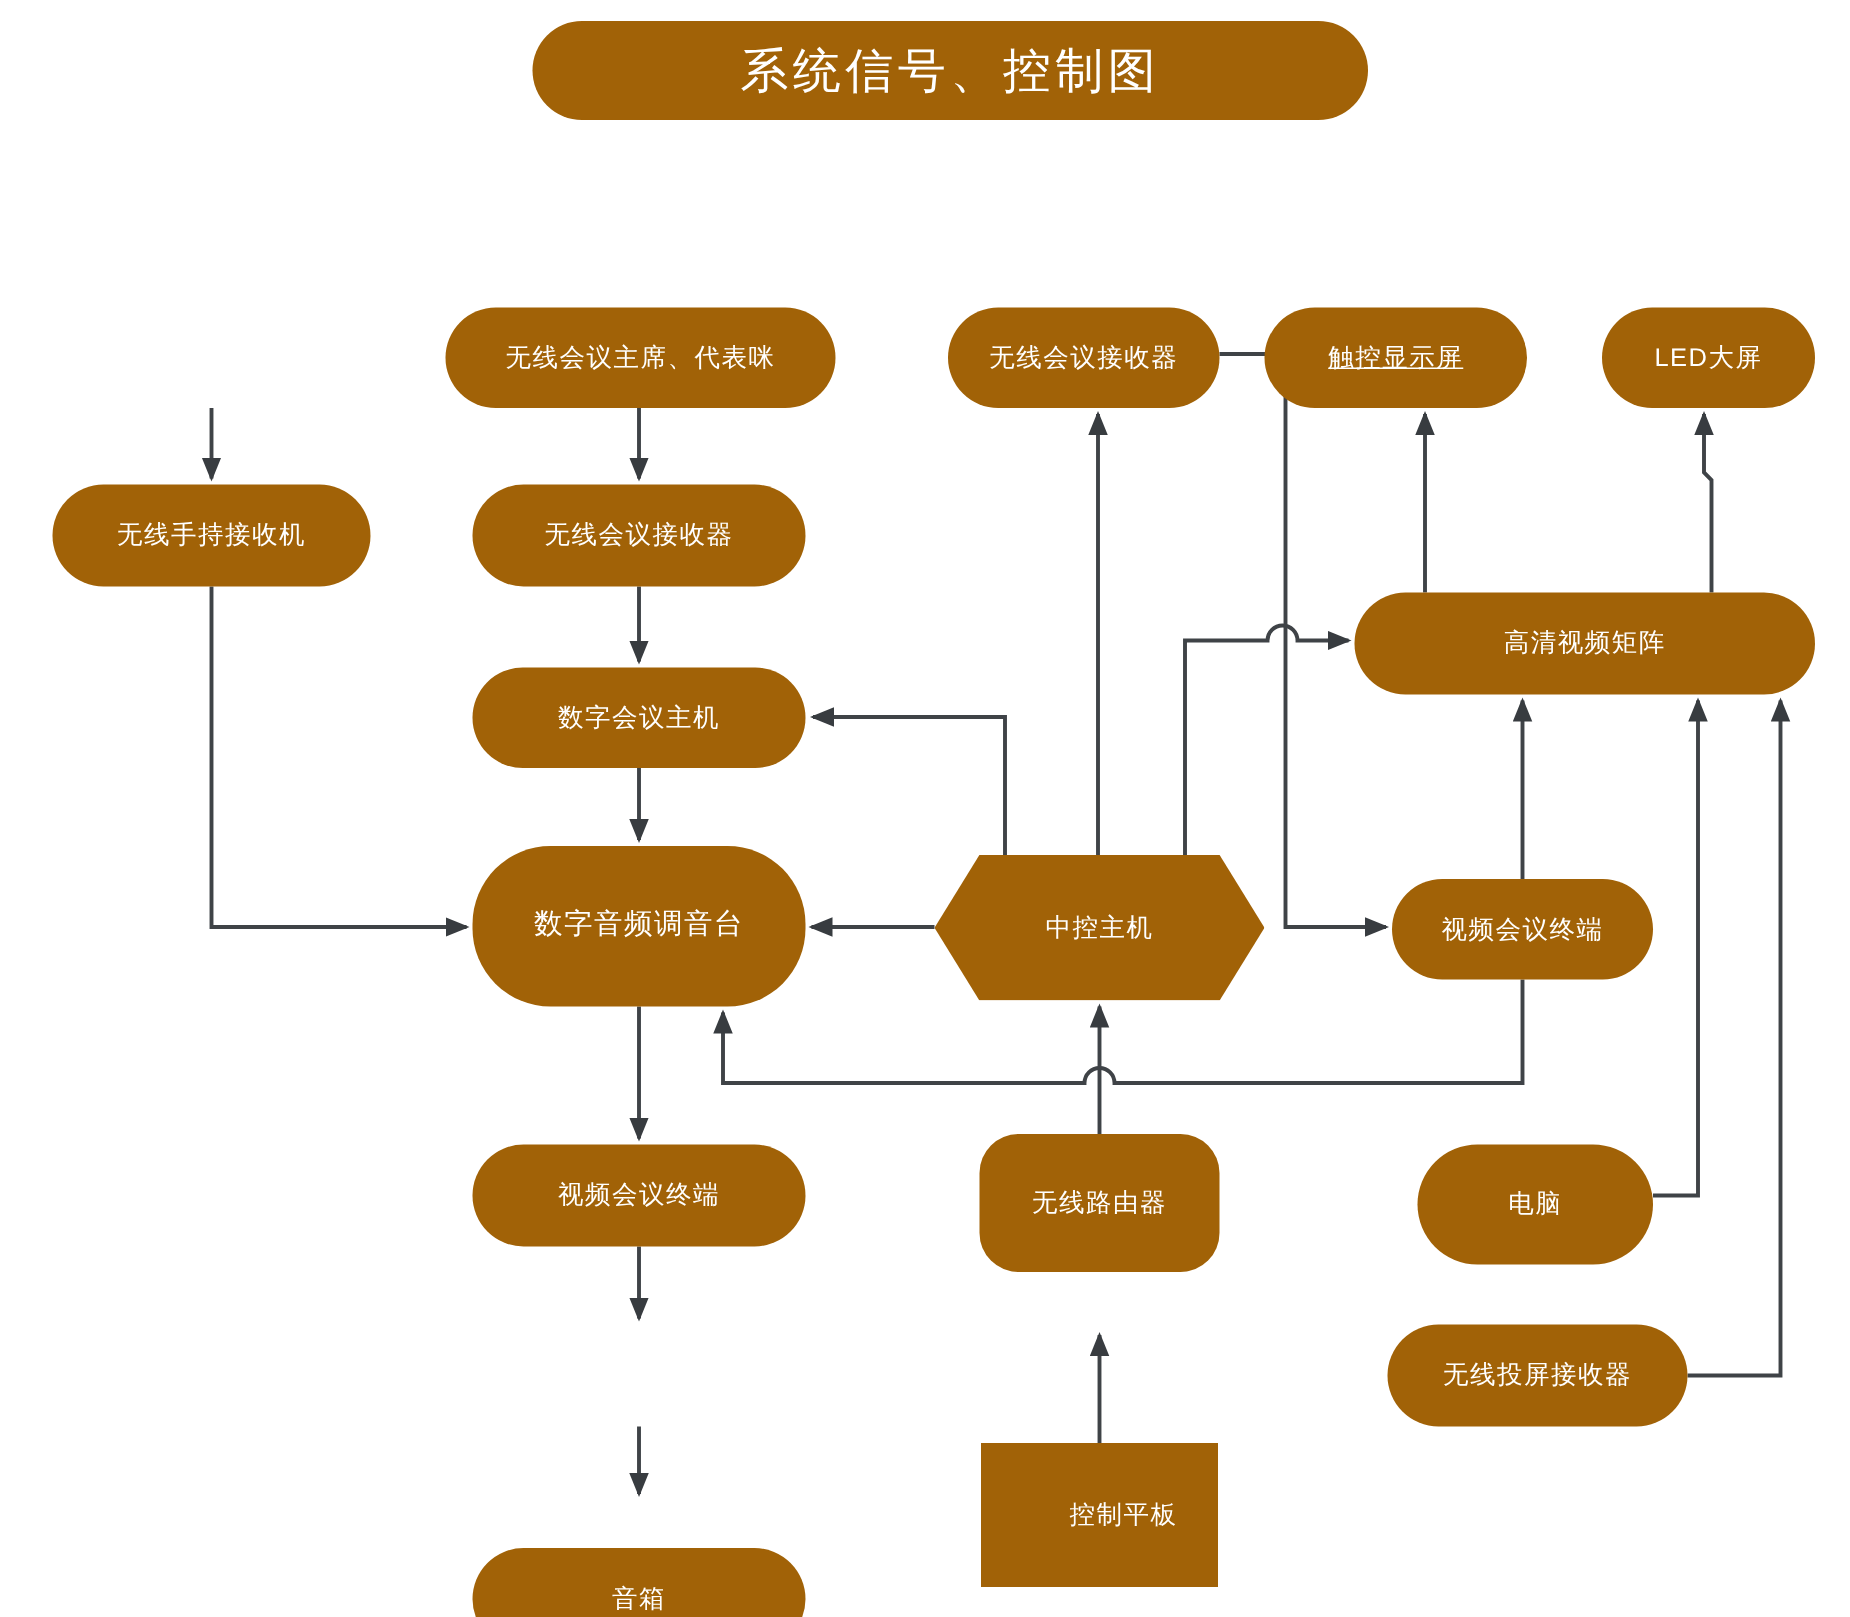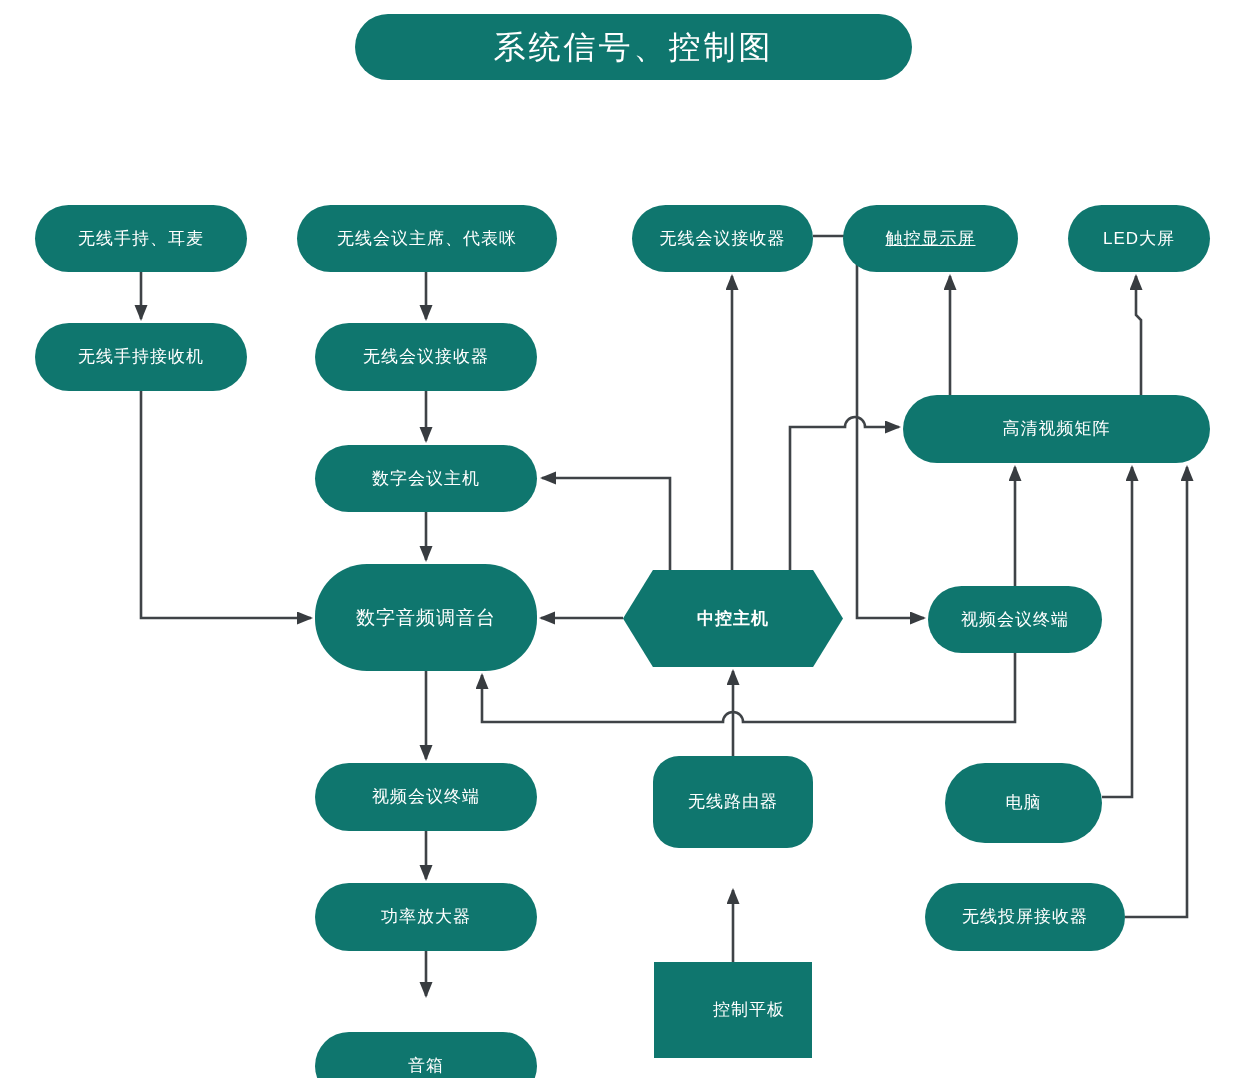--- a/index.html
+++ b/index.html
@@ -6,36 +6,35 @@
   #canvas{
     position:relative;
     width:1233px;height:1078px;
     background:#ffffff;
     font-family:"Liberation Sans", sans-serif;
     overflow:hidden;
   }
   #edges{position:absolute;left:0;top:0;z-index:1;}
   .node{
     position:absolute;z-index:2;
-    background:#0f766e;color:#ffffff;
+    background:#a16207;color:#ffffff;
     display:flex;align-items:center;justify-content:center;
     font-size:17px;line-height:1.25;
     letter-spacing:1px;
     box-sizing:border-box;
   }
   .stadium{border-radius:999px;}
   .bigoval{border-radius:52px;}
   .router{border-radius:26px;}
   .rect{border-radius:0;padding-left:32px;}
   .hexagon{
     clip-path:polygon(0% 50%, 13.6% 0%, 86.4% 0%, 100% 50%, 86.4% 100%, 13.6% 100%);
-    font-weight:bold;
   }
   .title{font-size:32px;letter-spacing:3px;font-weight:400;}
-  .mixer-text{font-size:19px;}
+  .mixer-text{font-size:19px;font-family:Liberation Mono, monospace;}
 
   
   .n-title            {left:355px;top:14px;  width:557px;height:66px;}
   .n-handheld-mic     {left:35px; top:205px; width:212px;height:67px;}
   .n-conf-mic         {left:297px;top:205px; width:260px;height:67px;}
   .n-hd-camera        {left:632px;top:205px; width:181px;height:67px;}
   .n-touch-display    {left:843px;top:205px; width:175px;height:67px;text-decoration:underline;}
   .n-led-screen       {left:1068px;top:205px;width:142px;height:67px;}
   .n-handheld-receiver{left:35px; top:323px; width:212px;height:68px;}
   .n-conf-receiver    {left:315px;top:323px; width:222px;height:68px;}
@@ -84,39 +83,37 @@
     <path class="edge" marker-end="url(#arrow)" d="M733,962 V890"></path>
     <path class="edge" marker-end="url(#arrow)" d="M950,395 V276"></path>
     <path class="edge" marker-end="url(#arrow)" d="M1141,395 V320 L1136,315 V276"></path>
     <path class="edge" marker-end="url(#arrow)" d="M1015,586 V467"></path>
     <path class="edge" marker-end="url(#arrow)" d="M1102,797 H1132 V467"></path>
     <path class="edge" marker-end="url(#arrow)" d="M1125,917 H1187 V467"></path>
   </svg>
 
   <div class="node stadium title n-title">系统信号、控制图</div>
 
-  <div class="node stadium n-handheld-mic">无线手持、耳麦</div>
   <div class="node stadium n-conf-mic">无线会议主席、代表咪</div>
   <div class="node stadium n-hd-camera">无线会议接收器</div>
   <div class="node stadium n-touch-display">触控显示屏</div>
   <div class="node stadium n-led-screen">LED大屏</div>
 
   <div class="node stadium n-handheld-receiver">无线手持接收机</div>
   <div class="node stadium n-conf-receiver">无线会议接收器</div>
 
   <div class="node stadium n-video-matrix">高清视频矩阵</div>
   <div class="node stadium n-digital-host">数字会议主机</div>
 
   <div class="node bigoval mixer-text n-audio-mixer">数字音频调音台</div>
   <div class="node hexagon n-central-control">中控主机</div>
   <div class="node stadium n-video-terminal">视频会议终端</div>
 
   <div class="node stadium n-audio-processor">视频会议终端</div>
   <div class="node stadium n-computer">电脑</div>
   <div class="node router n-wireless-router">无线路由器</div>
 
-  <div class="node stadium n-power-amplifier">功率放大器</div>
   <div class="node stadium n-cast-receiver">无线投屏接收器</div>
 
   <div class="node rect n-control-tablet">控制平板</div>
   <div class="node stadium n-speaker">音箱</div>
 
 </div>
 
 </body></html>

